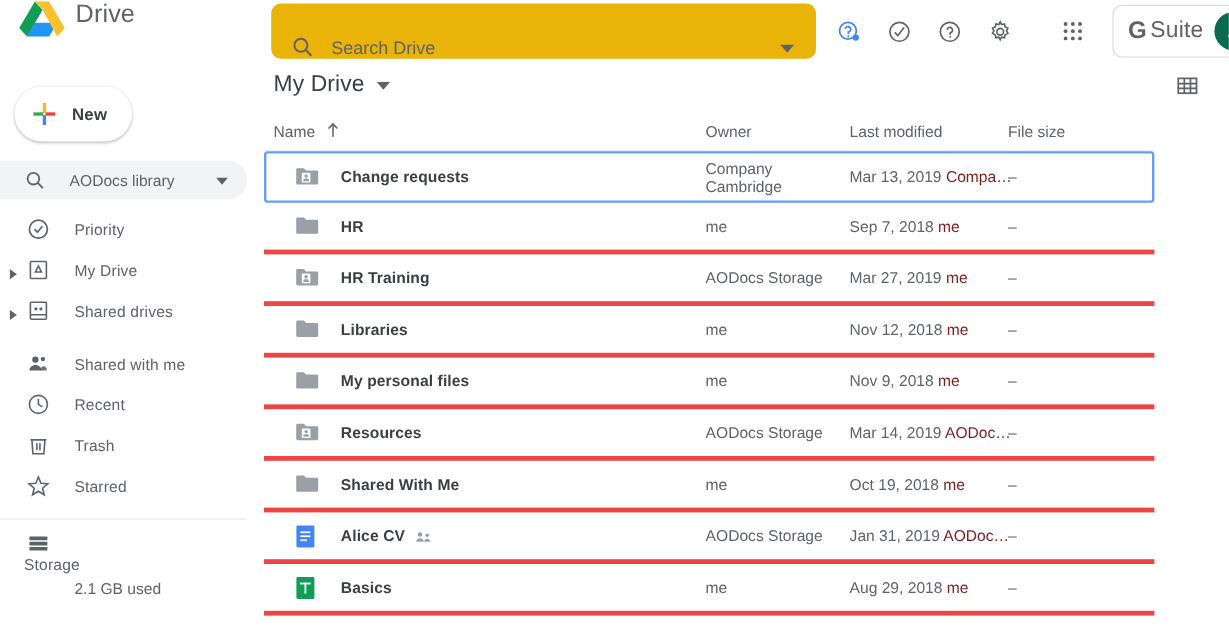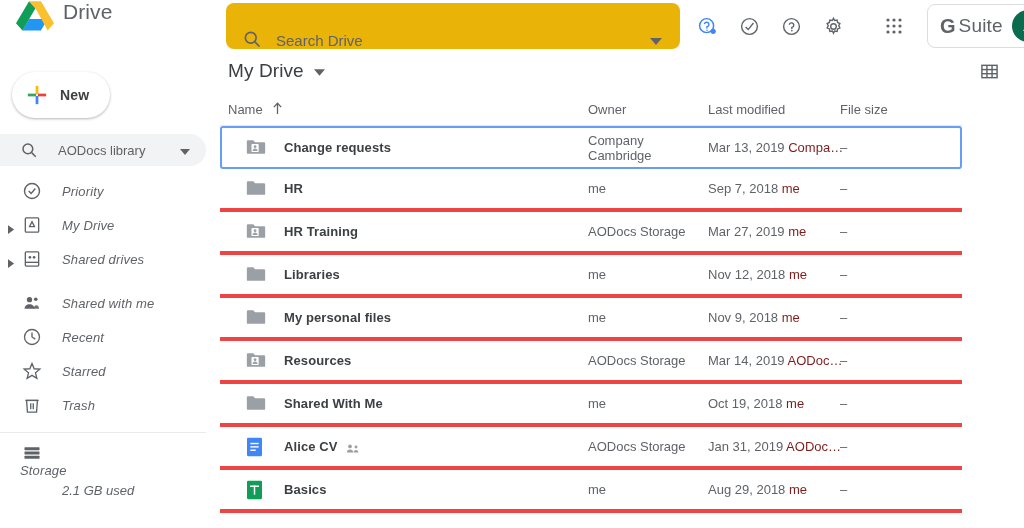--- a/index.html
+++ b/index.html
@@ -33,21 +33,21 @@
   .lib-row {
     display: flex; align-items: center;
     height: 32px; margin-top: 16px;
     background: #f1f3f4; border-radius: 0 16px 16px 0;
     width: 206px; cursor: pointer;
   }
   .lib-search { width: 18px; height: 18px; margin-left: 20px; flex: 0 0 18px; }
   .lib-label { font-size: 13px; color: #5f6368; margin-left: 20px; flex: 1; }
   .lib-caret { margin-right: 16px; }
 
-  .navlist { margin-top: 8px; font-style: italic; }
+  .navlist { margin-top: 8px; }
   .nav-item {
     display: flex; align-items: center; height: 34px;
     position: relative; cursor: pointer;
   }
   .nav-arrow { position: absolute; left: 8px; width: 10px; height: 10px; }
   .nav-icon { width: 20px; height: 20px; margin-left: 22px; flex: 0 0 20px; }
   .nav-label { font-size: 13px; color: #5f6368; margin-left: 20px; letter-spacing: .15px; }
 
   .divider { height: 1px; background: #e8eaed; margin: 10px 0 10px 0; width: 206px; }
 
@@ -235,36 +235,36 @@
             <circle cx="12" cy="12" r="9"></circle>
               <path d="M12 6.5 L12 12 L16 14.5"></path>
           </svg>
         </span>
         <span class="nav-label">Recent</span>
       </div>
 
       <div class="nav-item">
         <span class="nav-icon">
           <svg viewBox="0 0 24 24" width="20" height="20" fill="none" stroke="#5f6368" stroke-width="1.6">
-            <path d="M12 3 L14.6 9.3 L21.4 9.8 L16.2 14.2 L17.8 20.8 L12 17.2 L6.2 20.8 L7.8 14.2 L2.6 9.8 L9.4 9.3 Z"></path>
-          </svg>
-        </span>
-        <span class="nav-label">Starred</span>
-      </div>
-
-      <div class="nav-item">
-        <span class="nav-icon">
-          <svg viewBox="0 0 24 24" width="20" height="20" fill="none" stroke="#5f6368" stroke-width="1.6">
             <path d="M5.5 6.5 L6.5 20.5 L17.5 20.5 L18.5 6.5 Z"></path>
             <line x1="4" y1="6.5" x2="20" y2="6.5"></line>
             <line x1="10.5" y1="10" x2="10.5" y2="17"></line>
             <line x1="13.5" y1="10" x2="13.5" y2="17"></line>
           </svg>
         </span>
         <span class="nav-label">Trash</span>
+      </div>
+
+      <div class="nav-item">
+        <span class="nav-icon">
+          <svg viewBox="0 0 24 24" width="20" height="20" fill="none" stroke="#5f6368" stroke-width="1.6">
+            <path d="M12 3 L14.6 9.3 L21.4 9.8 L16.2 14.2 L17.8 20.8 L12 17.2 L6.2 20.8 L7.8 14.2 L2.6 9.8 L9.4 9.3 Z"></path>
+          </svg>
+        </span>
+        <span class="nav-label">Starred</span>
       </div>
 
       <div class="divider"></div>
 
       <div class="storage-item">
         <span class="nav-icon">
           <svg viewBox="0 0 24 24" width="20" height="20" fill="#5f6368">
             <rect x="3" y="5" width="18" height="3.6" rx=".6"></rect>
             <rect x="3" y="10.2" width="18" height="3.6" rx=".6"></rect>
             <rect x="3" y="15.4" width="18" height="3.6" rx=".6"></rect>

